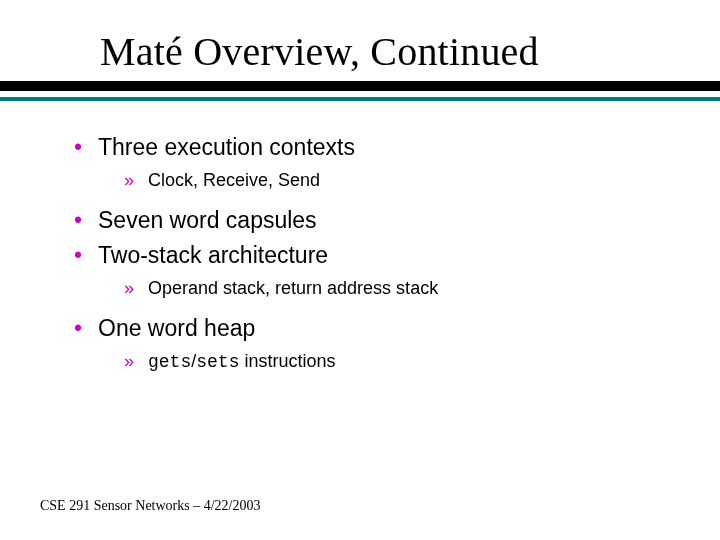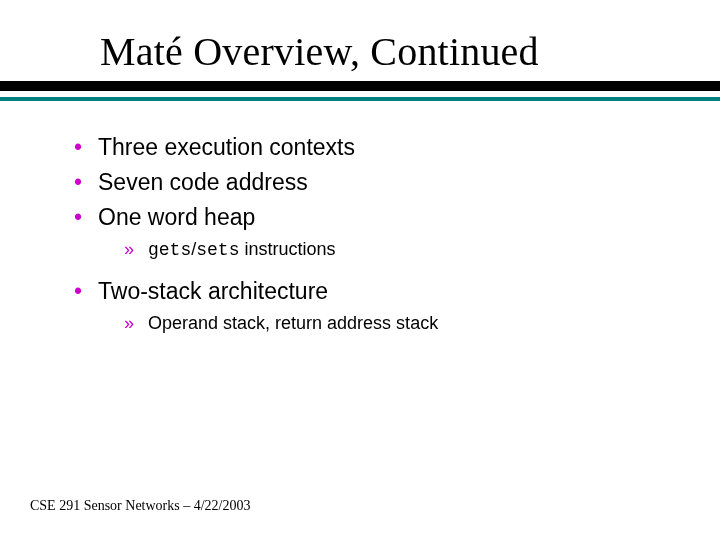--- a/index.html
+++ b/index.html
@@ -84,21 +84,21 @@
     color: #cc00cc;
     font-size: 18px;
     line-height: 1.35;
   }
   code.mono {
     font-family: "Courier New", Courier, monospace;
     font-size: 18px;
   }
   .footer {
     position: absolute;
-    left: 30px;
+    left: 40px;
     bottom: 26px;
     font-family: "Times New Roman", Times, serif;
     font-size: 14px;
   }
 </style>
 </head>
 <body>
 
 <div class="slide">
 
@@ -106,41 +106,46 @@
     <h1 class="title">Maté Overview, Continued</h1>
   </div>
   <div class="underline"></div>
   <div class="rule"></div>
 
   <div class="body">
     <ul class="level1">
 
       <li>
         <span>Three execution contexts</span>
+        <ul class="level2">
+          <li>
+            <span>Clock, Receive, Send</span>
+          </li>
+        </ul>
       </li>
 
       <li>
-        <span>Seven code address</span>
+        <span>Seven word capsules</span>
+      </li>
+
+      <li>
+        <span>Two-stack architecture</span>
+        <ul class="level2">
+          <li>
+            <span>Operand stack, return address stack</span>
+          </li>
+        </ul>
       </li>
 
       <li>
         <span>One word heap</span>
         <ul class="level2">
           <li>
             <code class="mono">gets</code><span>/</span><code class="mono">sets</code><span> instructions</span>
           </li>
         </ul>
       </li>
 
-      <li>
-        <span>Two-stack architecture</span>
-        <ul class="level2">
-          <li>
-            <span>Operand stack, return address stack</span>
-          </li>
-        </ul>
-      </li>
-
     </ul>
   </div>
 
   <div class="footer">CSE 291 Sensor Networks – 4/22/2003</div>
 </div>
 
 </body></html>

